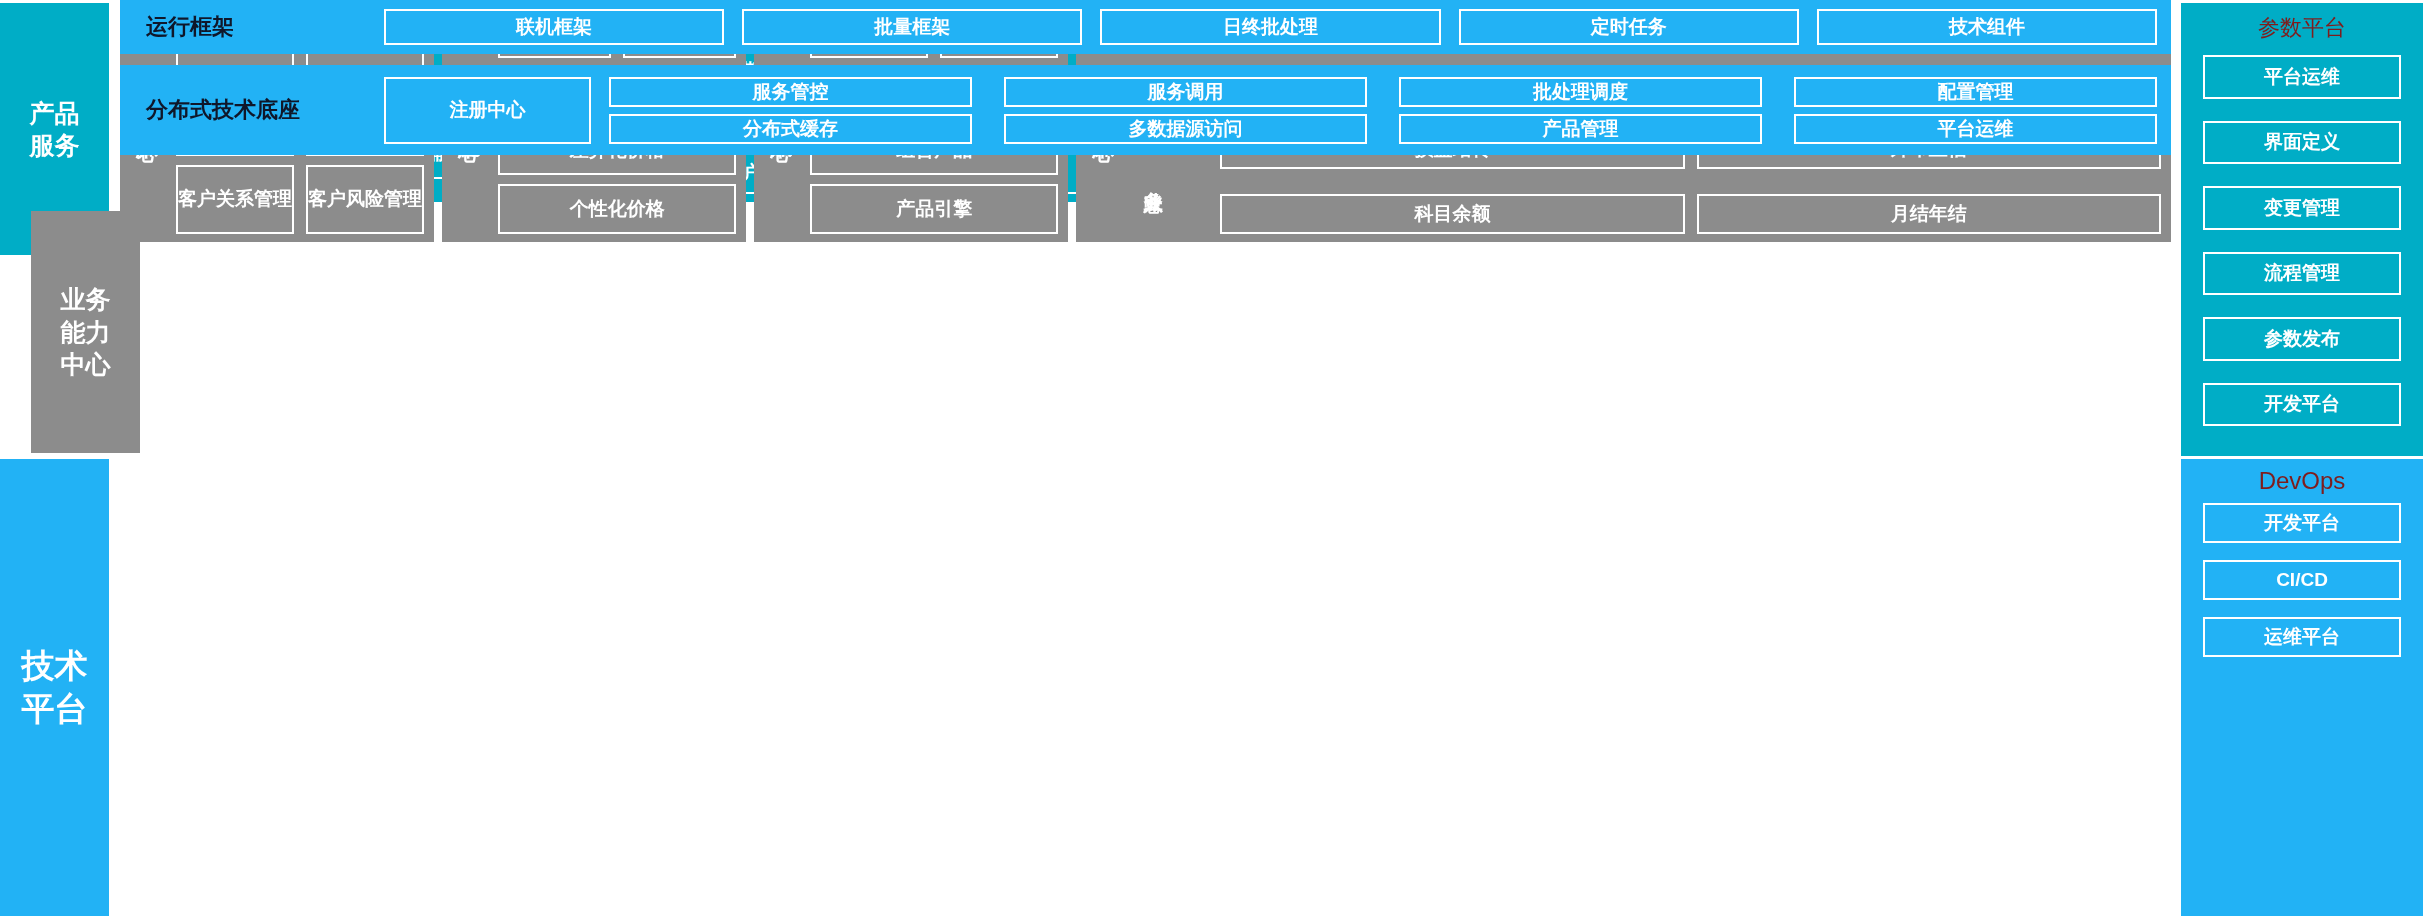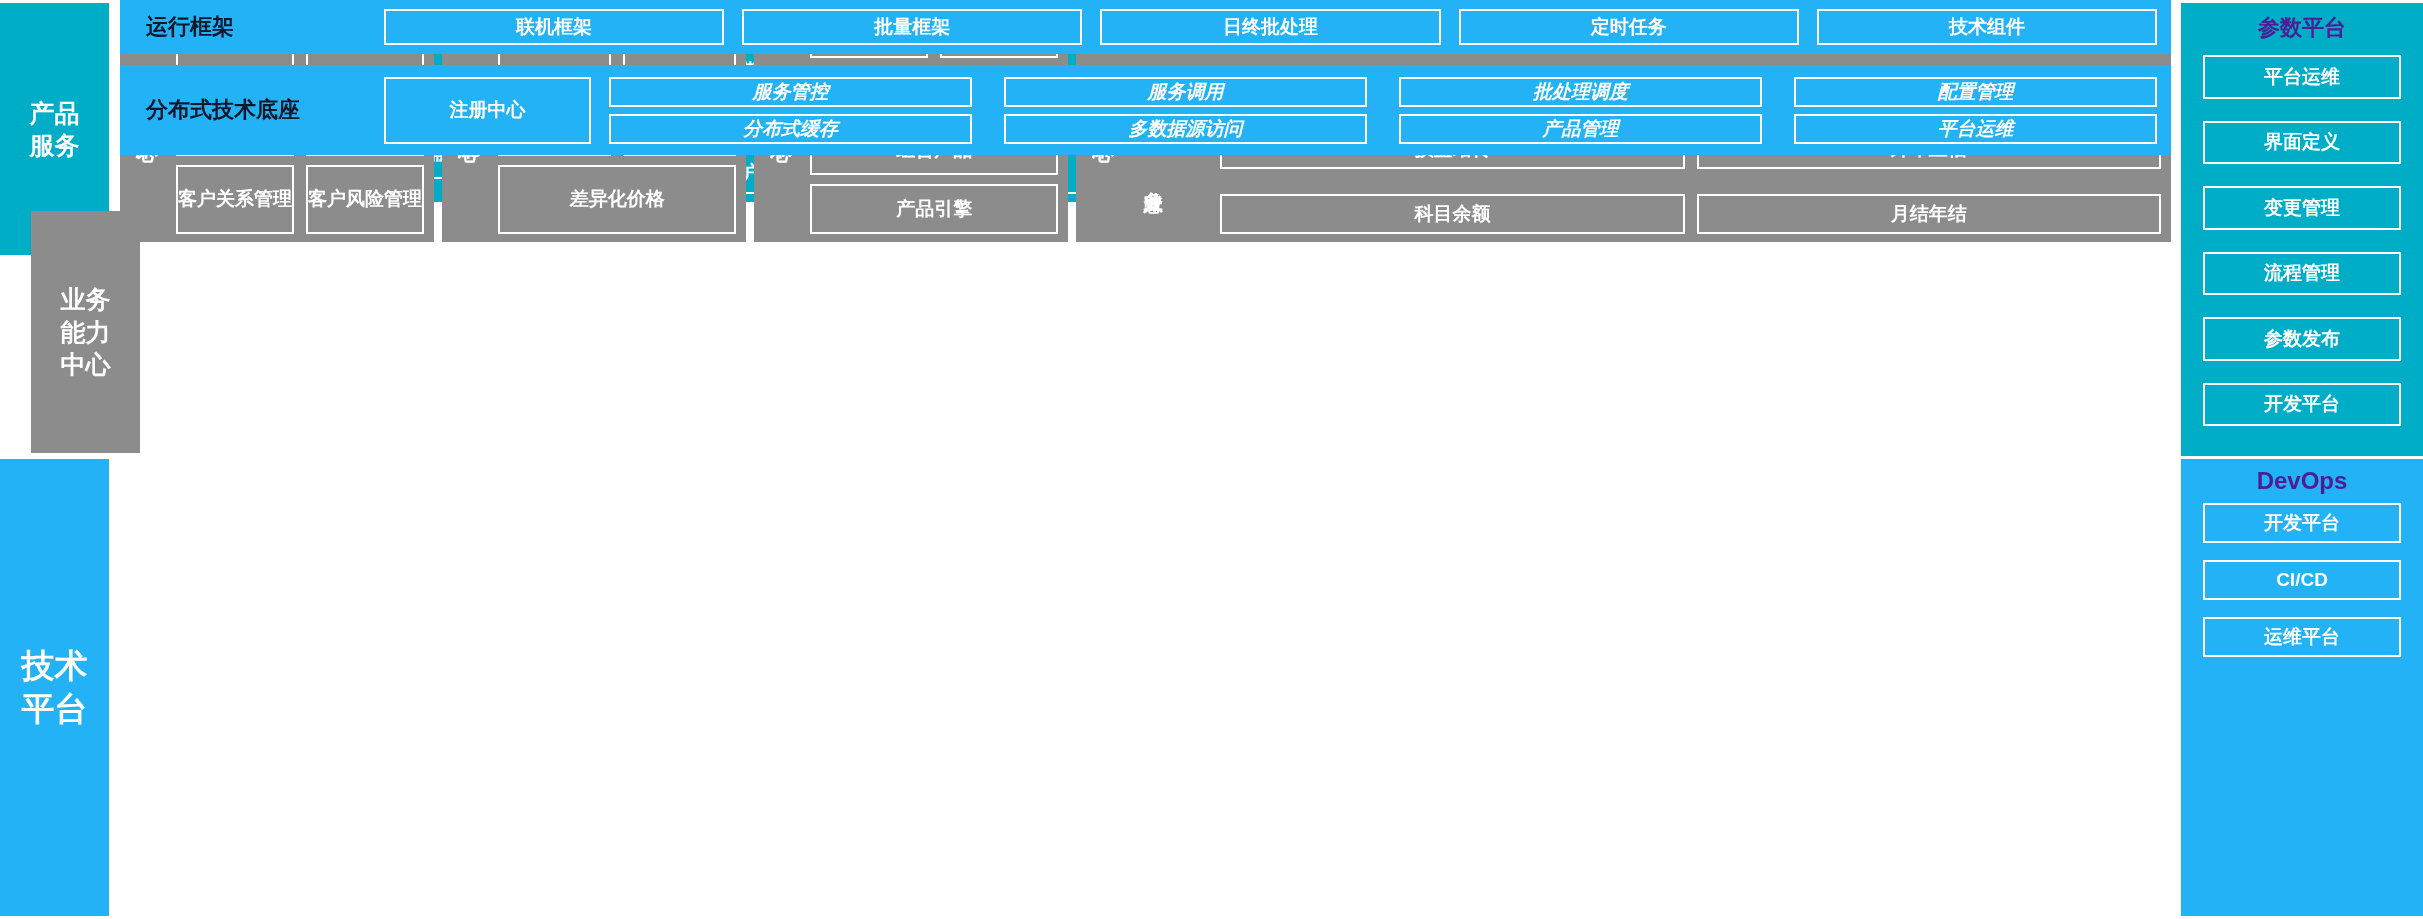--- a/index.html
+++ b/index.html
@@ -46,22 +46,22 @@
     display:flex;
     align-items:center;
     justify-content:center;
     border:2px solid #ffffff;
     color:#ffffff;
     font-weight:bold;
     box-sizing:border-box;
     text-align:center;
   }
   .panel-title{
-    color:#4c1d95;
-    font-weight:bold;
+    color:#7f1d1d;
+    font-weight:normal;
     text-align:center;
     box-sizing:border-box;
   }
 
   
   .teal{background:#00ADC6;}
   .gray{background:#8C8C8C;}
   .bluelt{background:#22B2F5;}
 
   
@@ -145,21 +145,21 @@
     color:#0f172a;font-weight:bold;font-size:22px;
     width:250px;flex:none;padding-left:12px;box-sizing:border-box;
   }
   #tech-run{height:54px;}
   #tech-run .strip-items{display:flex;gap:18px;flex:1;}
   #tech-run .cell{flex:1;height:36px;font-size:19px;}
 
   #tech-base{height:90px;}
   #tech-base .base-wrap{display:flex;gap:18px;flex:1;align-items:stretch;padding:8px 0;}
   #tech-base .reg-cell{width:207px;flex:none;font-size:19px;}
-  #tech-base .base-cols{display:flex;gap:32px;flex:1;font-style:italic;}
+  #tech-base .base-cols{display:flex;gap:32px;flex:1;}
   #tech-base .base-col{display:flex;flex-direction:column;gap:7px;flex:1;}
   #tech-base .base-col .cell{flex:1;font-size:19px;}
 
   
   #devops-col{
     position:absolute;left:2181px;top:459px;width:242px;height:457px;
     padding:4px 22px 10px 22px;box-sizing:border-box;
     display:flex;flex-direction:column;
   }
   #devops-col .panel-title{font-size:24px;margin:4px 0 8px 0;}
@@ -281,20 +281,23 @@
         <div class="cap-rowline">
           <div class="cell">利率计算</div>
           <div class="cell">费率计算</div>
         </div>
         <div class="cap-rowline">
           <div class="cell">汇率计算</div>
           <div class="cell">税率计算</div>
         </div>
         <div class="cap-rowline">
           <div class="cell">差异化价格</div>
+        </div>
+        <div class="cap-rowline">
+          <div class="cell">个性化价格</div>
         </div>
       </div>
     </div>
 
     <div class="cap-panel gray" id="panel-product">
       <div class="vlabel">产品中心</div>
       <div class="cap-body">
         <div class="cap-rowline">
           <div class="cell">产品定义</div>
           <div class="cell">产品管理</div>

